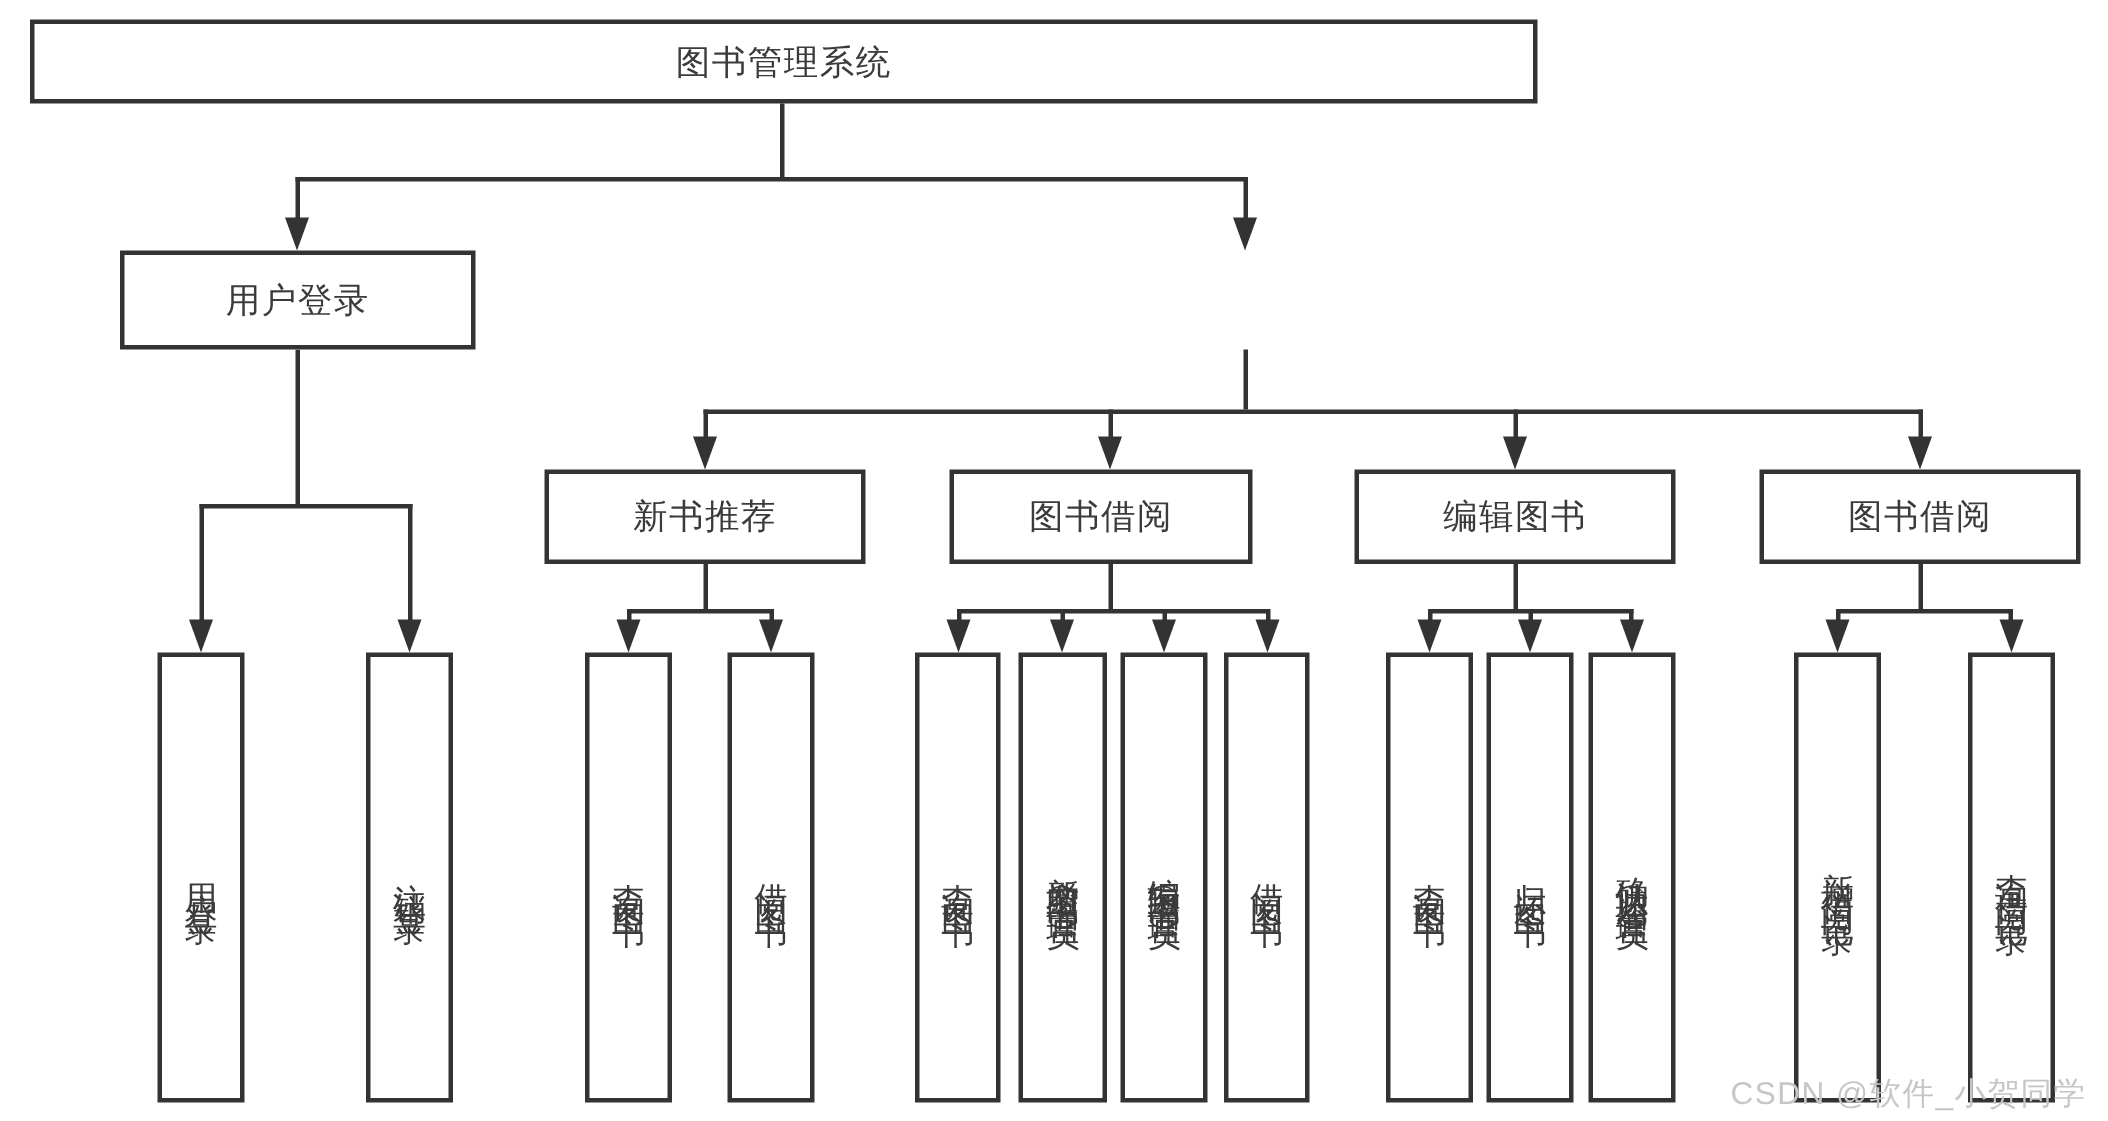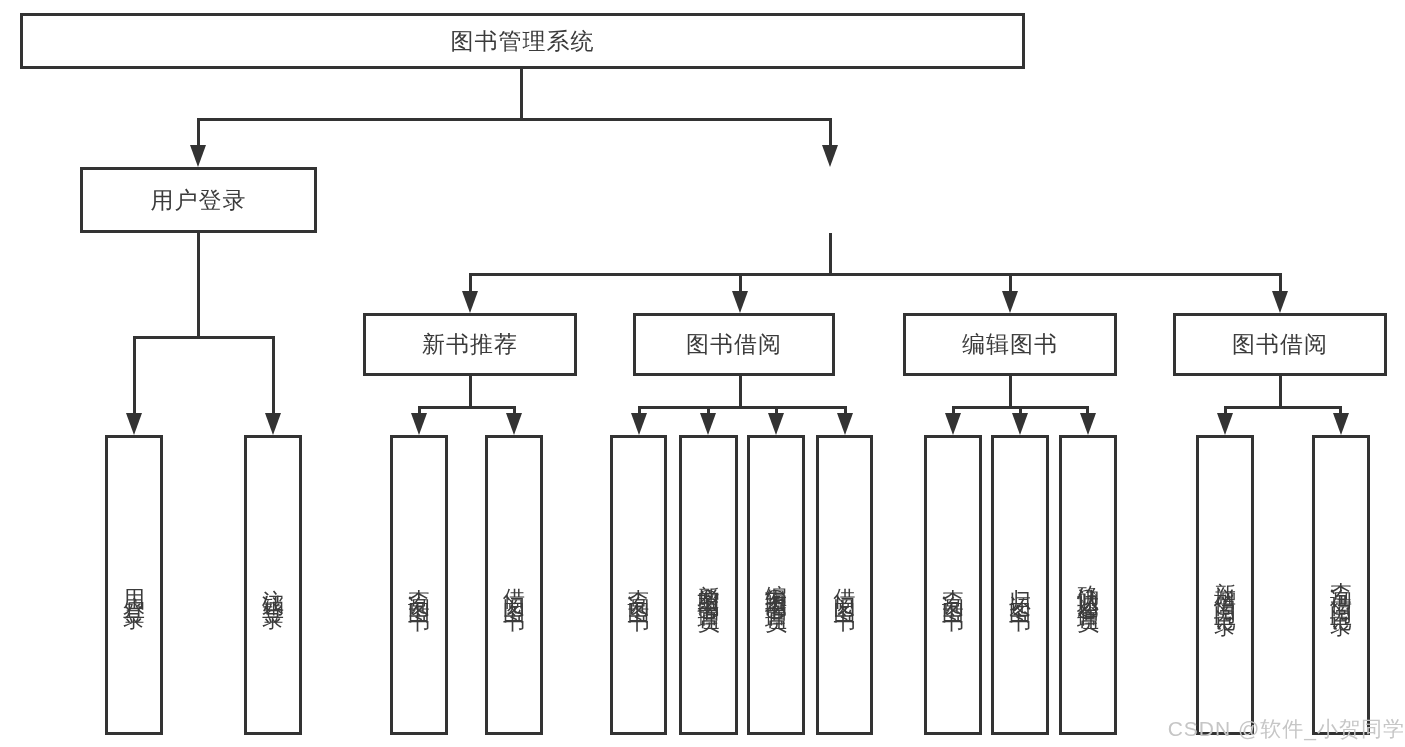--- a/index.html
+++ b/index.html
@@ -23,21 +23,21 @@
     text-align:center;
   }
   .hline { position:absolute; background:#333333; height:3px; z-index:1; }
   .vline { position:absolute; background:#333333; width:3px; z-index:1; }
   .arrow {
     position:absolute; width:0; height:0; z-index:1;
     border-left:8px solid transparent; border-right:8px solid transparent;
     border-top:22px solid #333333;
   }
   .watermark {
-    position:absolute; right:0; top:715px; z-index:5;
+    position:absolute; right:14px; top:715px; z-index:5;
     font-size:21px; color:#c6c6c6; letter-spacing:1px;
   }
 </style>
 </head>
 <body>
 
 <div id="stage">
 
   <div class="hbox" style="left:20px; top:13px; width:1005px; height:56px;">
     <span>图书管理系统</span>

